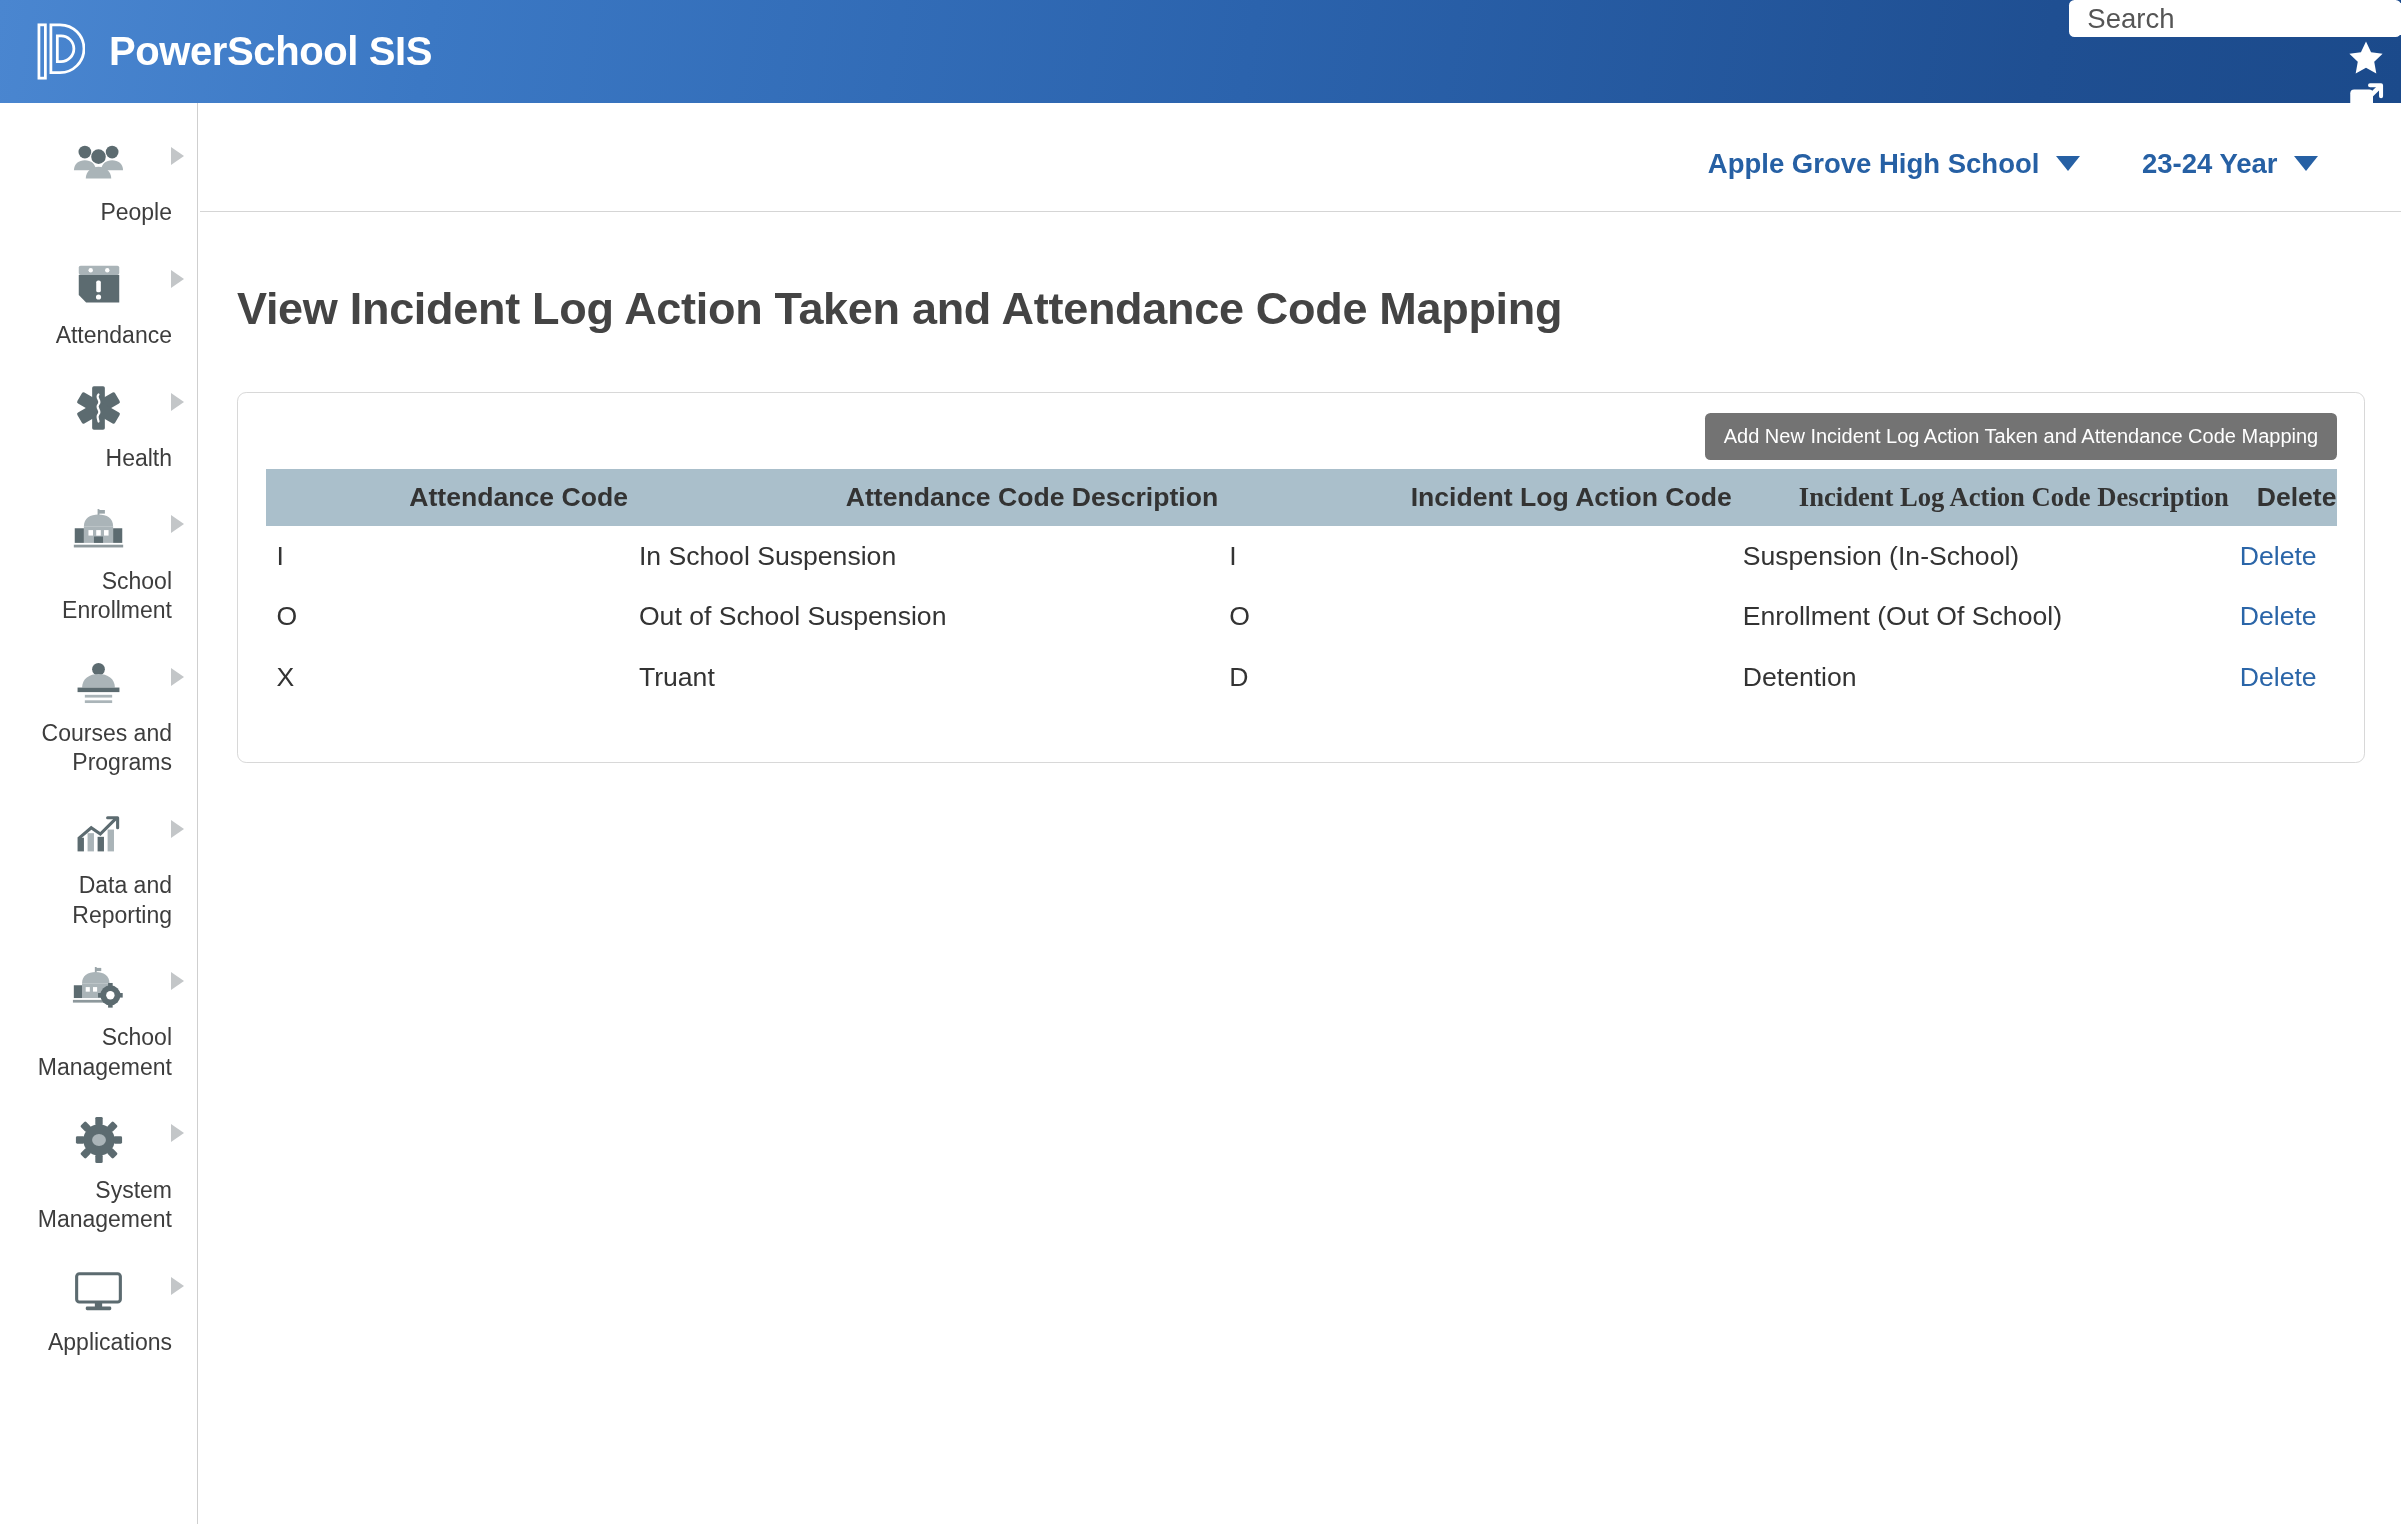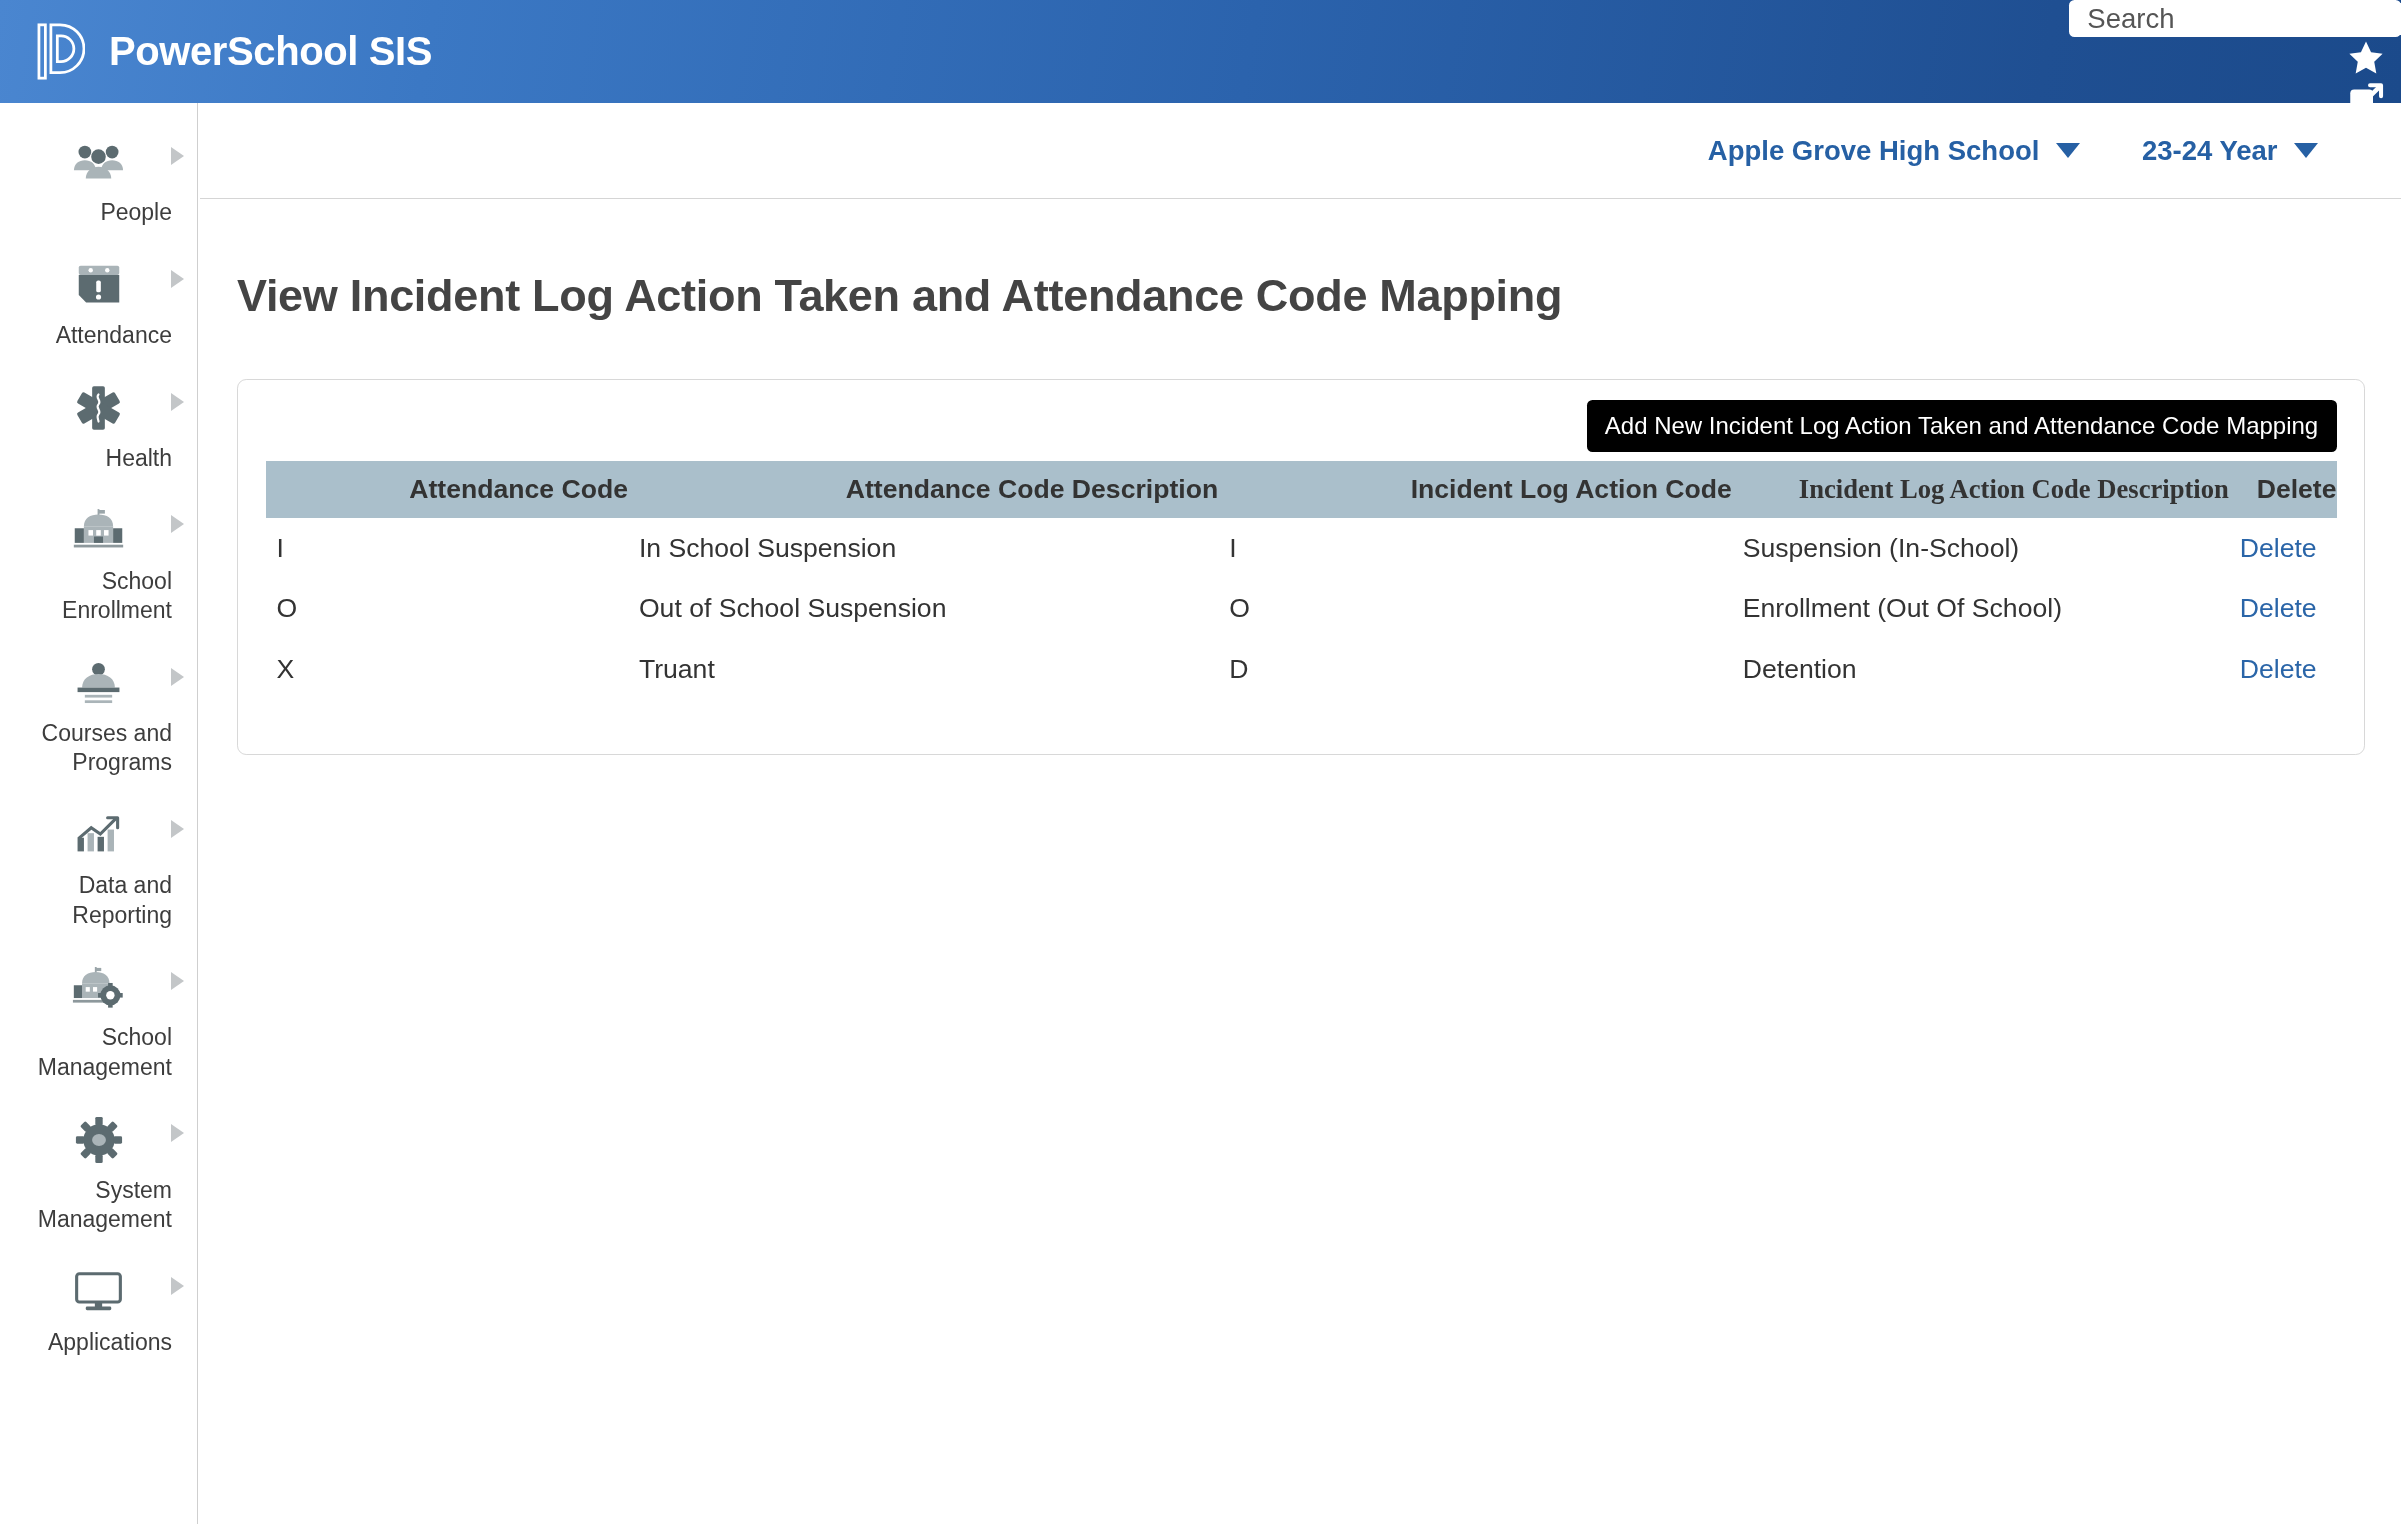--- a/index.html
+++ b/index.html
@@ -86,21 +86,21 @@
   .nav-arrow {
     position: absolute; right: 13px; top: 27.5px;
     width: 0; height: 0;
     border-left: 13.7px solid #c3c6c8;
     border-top: 9.2px solid transparent;
     border-bottom: 9.2px solid transparent;
   }
 
   
   .main {
-    position: absolute; top: 103px; left: 200px;
+    position: absolute; top: 116px; left: 200px;
     width: 2202px; height: 1237px; background: #ffffff;
   }
   .context-bar {
     height: 96px; display: flex; align-items: center; justify-content: flex-end;
     padding-right: 84px; border-bottom: 1.8px solid #d5d5d5;
   }
   .ctx-select {
     display: flex; align-items: center; color: #2660a4;
     font-size: 27.5px; font-weight: bold; margin-left: 62px; cursor: pointer;
   }
@@ -115,21 +115,21 @@
     padding: 71px 0 0 37px; letter-spacing: -0.3px;
   }
 
   .card {
     margin: 57px 37px 0 37px;
     border: 1.8px solid #d8d8d8; border-radius: 9.2px;
     background: #ffffff; padding: 20px 27.5px 55px 27.5px;
   }
   .card-actions { display: flex; justify-content: flex-end; padding-bottom: 9.2px; }
   .btn-primary {
-    background: #000000; color: #ffffff; font-size: 24px;
+    background: #737373; color: #ffffff; font-size: 20px;
     border: none; border-radius: 5.5px; padding: 12px 18.3px;
     font-family: "Liberation Sans", sans-serif; cursor: pointer;
     white-space: nowrap;
   }
 
   table.grid { width: 100%; border-collapse: collapse; table-layout: fixed; }
   table.grid thead th {
     background: #aabfcb; color: #333333; font-size: 26.6px; font-weight: bold;
     text-align: right; padding: 13px 0 13px 11px; height: 57px;
   }

